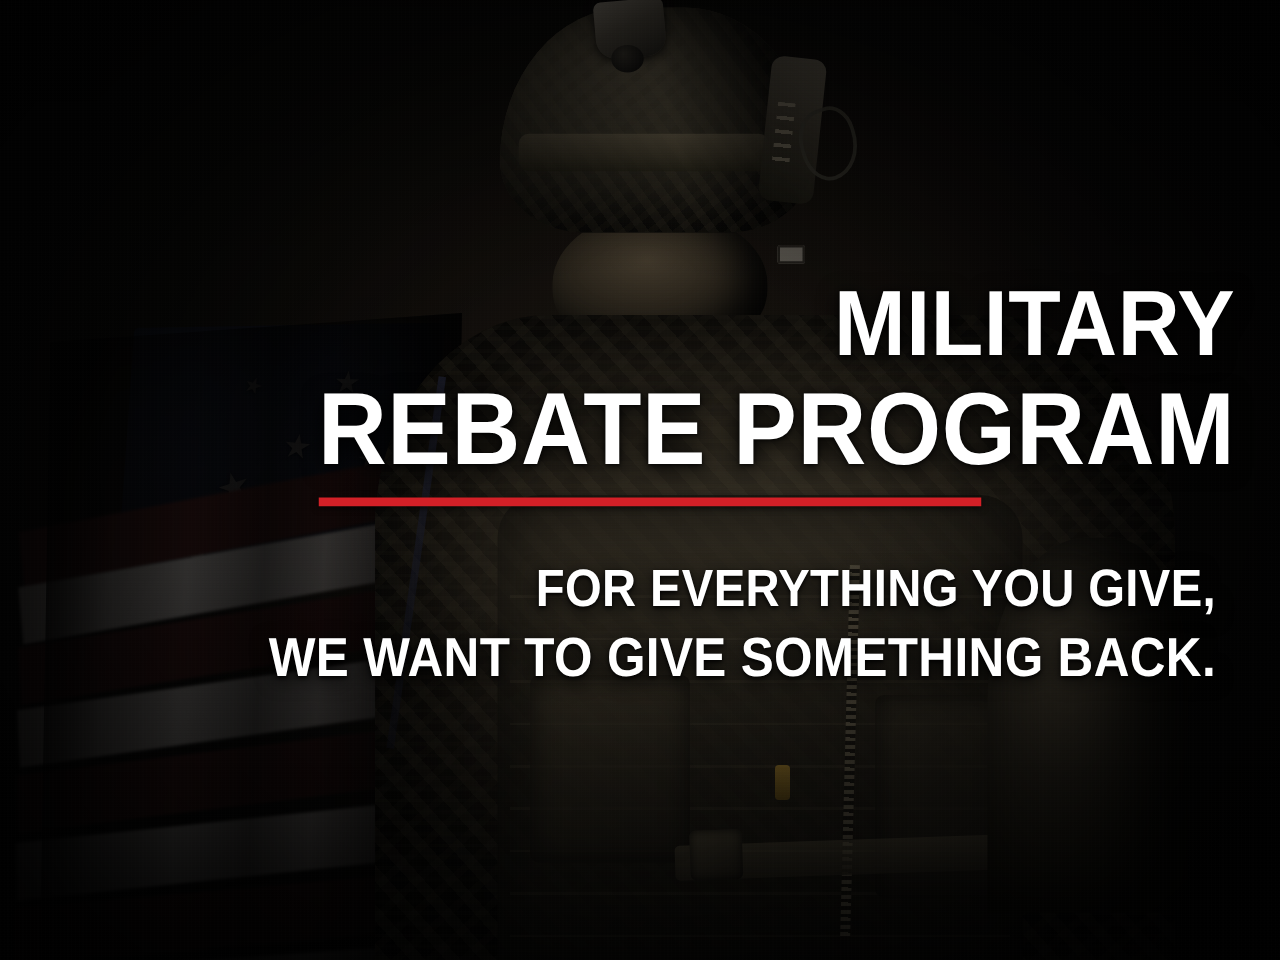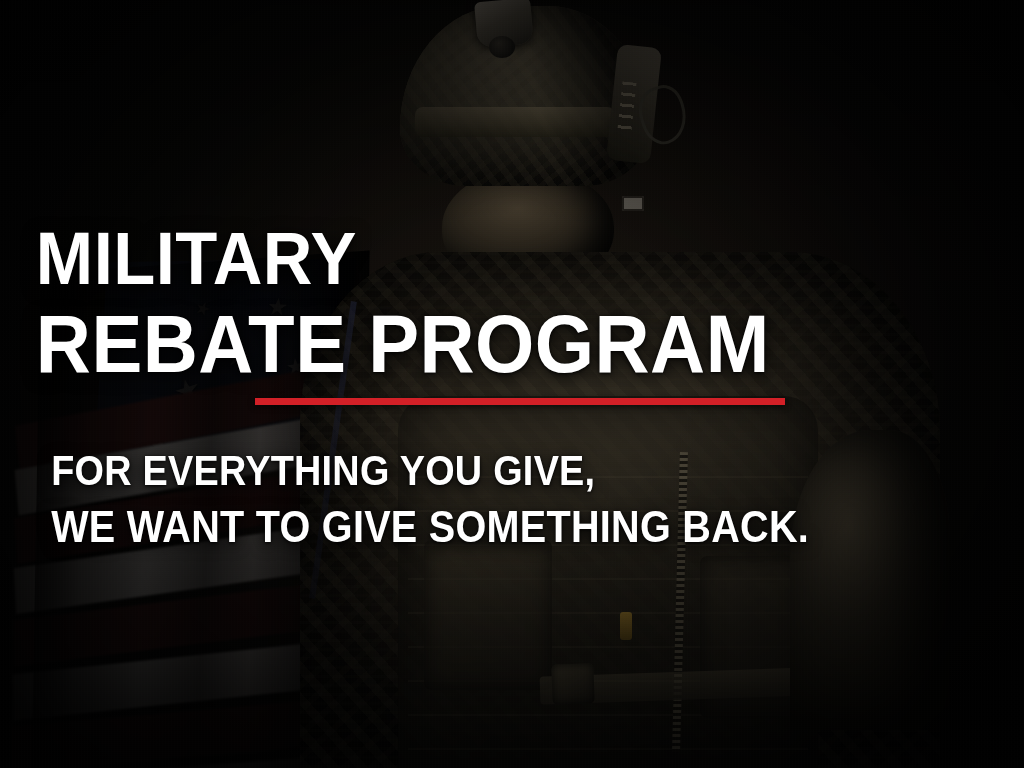--- a/index.html
+++ b/index.html
@@ -268,21 +268,21 @@
     background:
       repeating-linear-gradient(0deg, rgba(255,255,255,.030) 0 1px, rgba(0,0,0,0) 1px 2px),
       repeating-linear-gradient(90deg, rgba(255,255,255,.022) 0 1px, rgba(0,0,0,0) 1px 3px);
   }
 
   
   .overlay {
     position:absolute; inset:0;
     display:flex; flex-direction:column;
     align-items:center;
-    text-align:left;
+    text-align:right;
     border-radius:32px;
   }
 
   .headline {
     width:100%;
     color:#ffffff;
     font-weight:bold;
     letter-spacing:.5px;
     line-height:1;
     text-shadow:0 3px 18px rgba(0,0,0,.92), 0 1px 4px rgba(0,0,0,.95);

